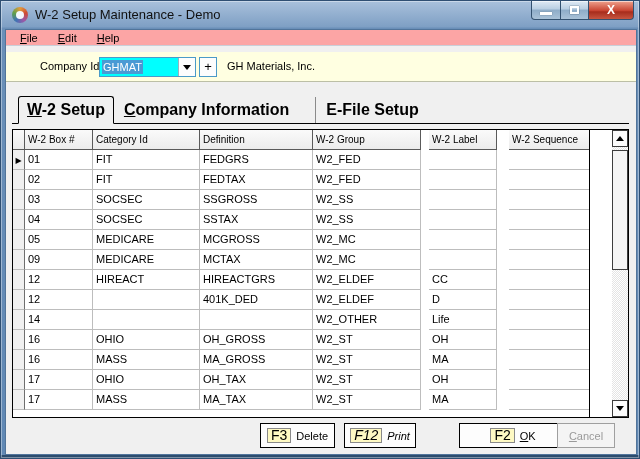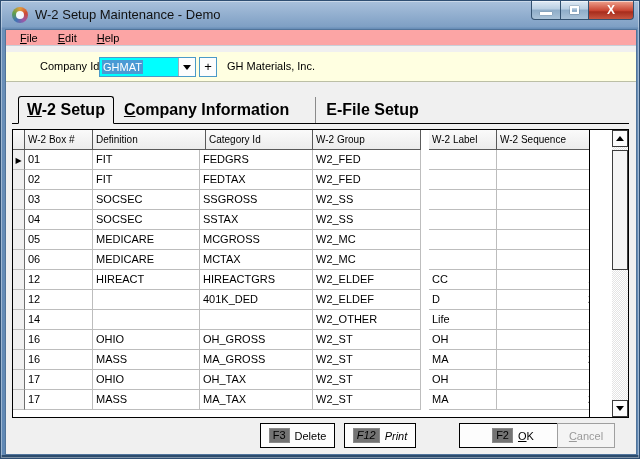--- a/index.html
+++ b/index.html
@@ -52,38 +52,38 @@
   .gridcols{position:absolute;left:0;top:0;bottom:0;width:577px;border-right:1px solid #000;background:#fff;overflow:hidden;}
   .grow,.ghead{display:flex;width:576px;}
   .hcell{height:20px;background:linear-gradient(#fafafa,#ececec);border-right:1px solid #5a5a5a;border-bottom:1px solid #5a5a5a;
     font-size:10px;line-height:19px;padding-left:3px;overflow:hidden;white-space:nowrap;}
   .cell{height:20px;border-right:1px solid #bdbdbd;border-bottom:1px solid #bdbdbd;font-size:11px;line-height:19px;
     padding:0 3px;overflow:hidden;white-space:nowrap;background:#fff;}
   .sel{width:12px;flex:0 0 12px;padding:0;background:#f0f0f0;border-right:1px solid #6e6e6e;text-align:center;}
   .hcell.sel{background:linear-gradient(#fafafa,#ececec);border-right:1px solid #5a5a5a;}
   .sel .arrow{font-size:8px;line-height:19px;color:#000;}
   .c1{width:68px;flex:0 0 68px;} .c2{width:107px;flex:0 0 107px;} .c3{width:113px;flex:0 0 113px;}
-  .c4{width:108px;flex:0 0 108px;} .c5{width:68px;flex:0 0 68px;margin-left:8px;} .c6{width:100px;flex:0 0 100px;border-right:none;}
+  .c4{width:108px;flex:0 0 108px;} .c5{width:68px;flex:0 0 68px;margin-left:8px;} .c6{width:100px;flex:0 0 100px;border-right:none;margin-left:12px;}
   .cell.c6{border-right:none;}
   .cell.num{text-align:right;}
   
   .vscroll{position:absolute;right:0;top:0;bottom:0;width:16px;
     background-image:linear-gradient(45deg,#e4e4e4 25%,transparent 25%,transparent 75%,#e4e4e4 75%),
                      linear-gradient(45deg,#e4e4e4 25%,transparent 25%,transparent 75%,#e4e4e4 75%);
     background-size:2px 2px;background-position:0 0,1px 1px;background-color:#fff;}
   .sbtn{position:absolute;left:0;width:16px;height:17px;background:#fcfcfc;border:1px solid #3c3c3c;
     display:flex;align-items:center;justify-content:center;}
   .sbtn.up{top:0;} .sbtn.down{bottom:0;}
   .tri-up{width:0;height:0;border:4px solid transparent;border-bottom:5px solid #000;margin-bottom:4px;}
   .tri-down{width:0;height:0;border:4px solid transparent;border-top:5px solid #000;margin-top:4px;}
   .sthumb{position:absolute;left:0;top:20px;width:16px;height:120px;background:#f4f4f4;border:1px solid #3c3c3c;}
   
   .btn{position:absolute;top:393px;height:25px;border:1px solid #000;background:#fdfdfd;
     display:flex;align-items:center;justify-content:center;gap:5px;font-size:11px;color:#000;}
-  .btn .keycap{border:1px solid #8a8a8a;background:#737373;font-size:11px;line-height:13px;height:15px;padding:0 3px;}
+  .btn .keycap{border:1px solid #8a8a8a;background:#fef9c3;font-size:14px;line-height:13px;height:15px;padding:0 3px;}
   .btn .u{text-decoration:underline;}
   .btn.delete{left:254px;width:75px;}
   .btn.print{left:338px;width:72px;font-style:italic;}
   .btn.ok{left:453px;width:108px;}
   .btn.cancel{left:551px;width:58px;border:1px solid #9f9f9f;color:#9a9a9a;background:#f4f4f4;}
 </style>
 </head>
 <body>
 
 <div class="window">
@@ -128,22 +128,22 @@
       <div class="tab active"><span class="u">W</span><span>-2 Setup</span></div>
       <div class="tab t2"><span class="u">C</span><span>ompany Information</span></div>
       <div class="tab t3"><span class="u"></span><span>E-File Setup</span></div>
     </div>
 
     <div class="gridpanel">
       <div class="gridcols">
         <div class="ghead" id="grid-head">
           <div class="hcell sel"></div>
         <div class="hcell c1">W-2 Box #</div>
+            <div class="hcell c2">Category Id</div>
             <div class="hcell c3">Definition</div>
-            <div class="hcell c2">Category Id</div>
             <div class="hcell c4">W-2 Group</div>
             <div class="hcell c5">W-2 Label</div>
             <div class="hcell c6">W-2 Sequence</div>
           </div>
         <div id="grid-body">
             <div class="grow">
               <div class="cell sel"><span class="arrow">▶</span></div>
               <div class="cell c1">01</div>
               <div class="cell c2">FIT</div>
               <div class="cell c3">FEDGRS</div>
@@ -182,21 +182,21 @@
               <div class="cell sel"></div>
               <div class="cell c1">05</div>
               <div class="cell c2">MEDICARE</div>
               <div class="cell c3">MCGROSS</div>
               <div class="cell c4">W2_MC</div>
               <div class="cell c5"></div>
               <div class="cell c6 num"></div>
             </div>
             <div class="grow">
               <div class="cell sel"></div>
-              <div class="cell c1">06</div>
+              <div class="cell c1">09</div>
               <div class="cell c2">MEDICARE</div>
               <div class="cell c3">MCTAX</div>
               <div class="cell c4">W2_MC</div>
               <div class="cell c5"></div>
               <div class="cell c6 num"></div>
             </div>
             <div class="grow">
               <div class="cell sel"></div>
               <div class="cell c1">12</div>
               <div class="cell c2">HIREACT</div>

